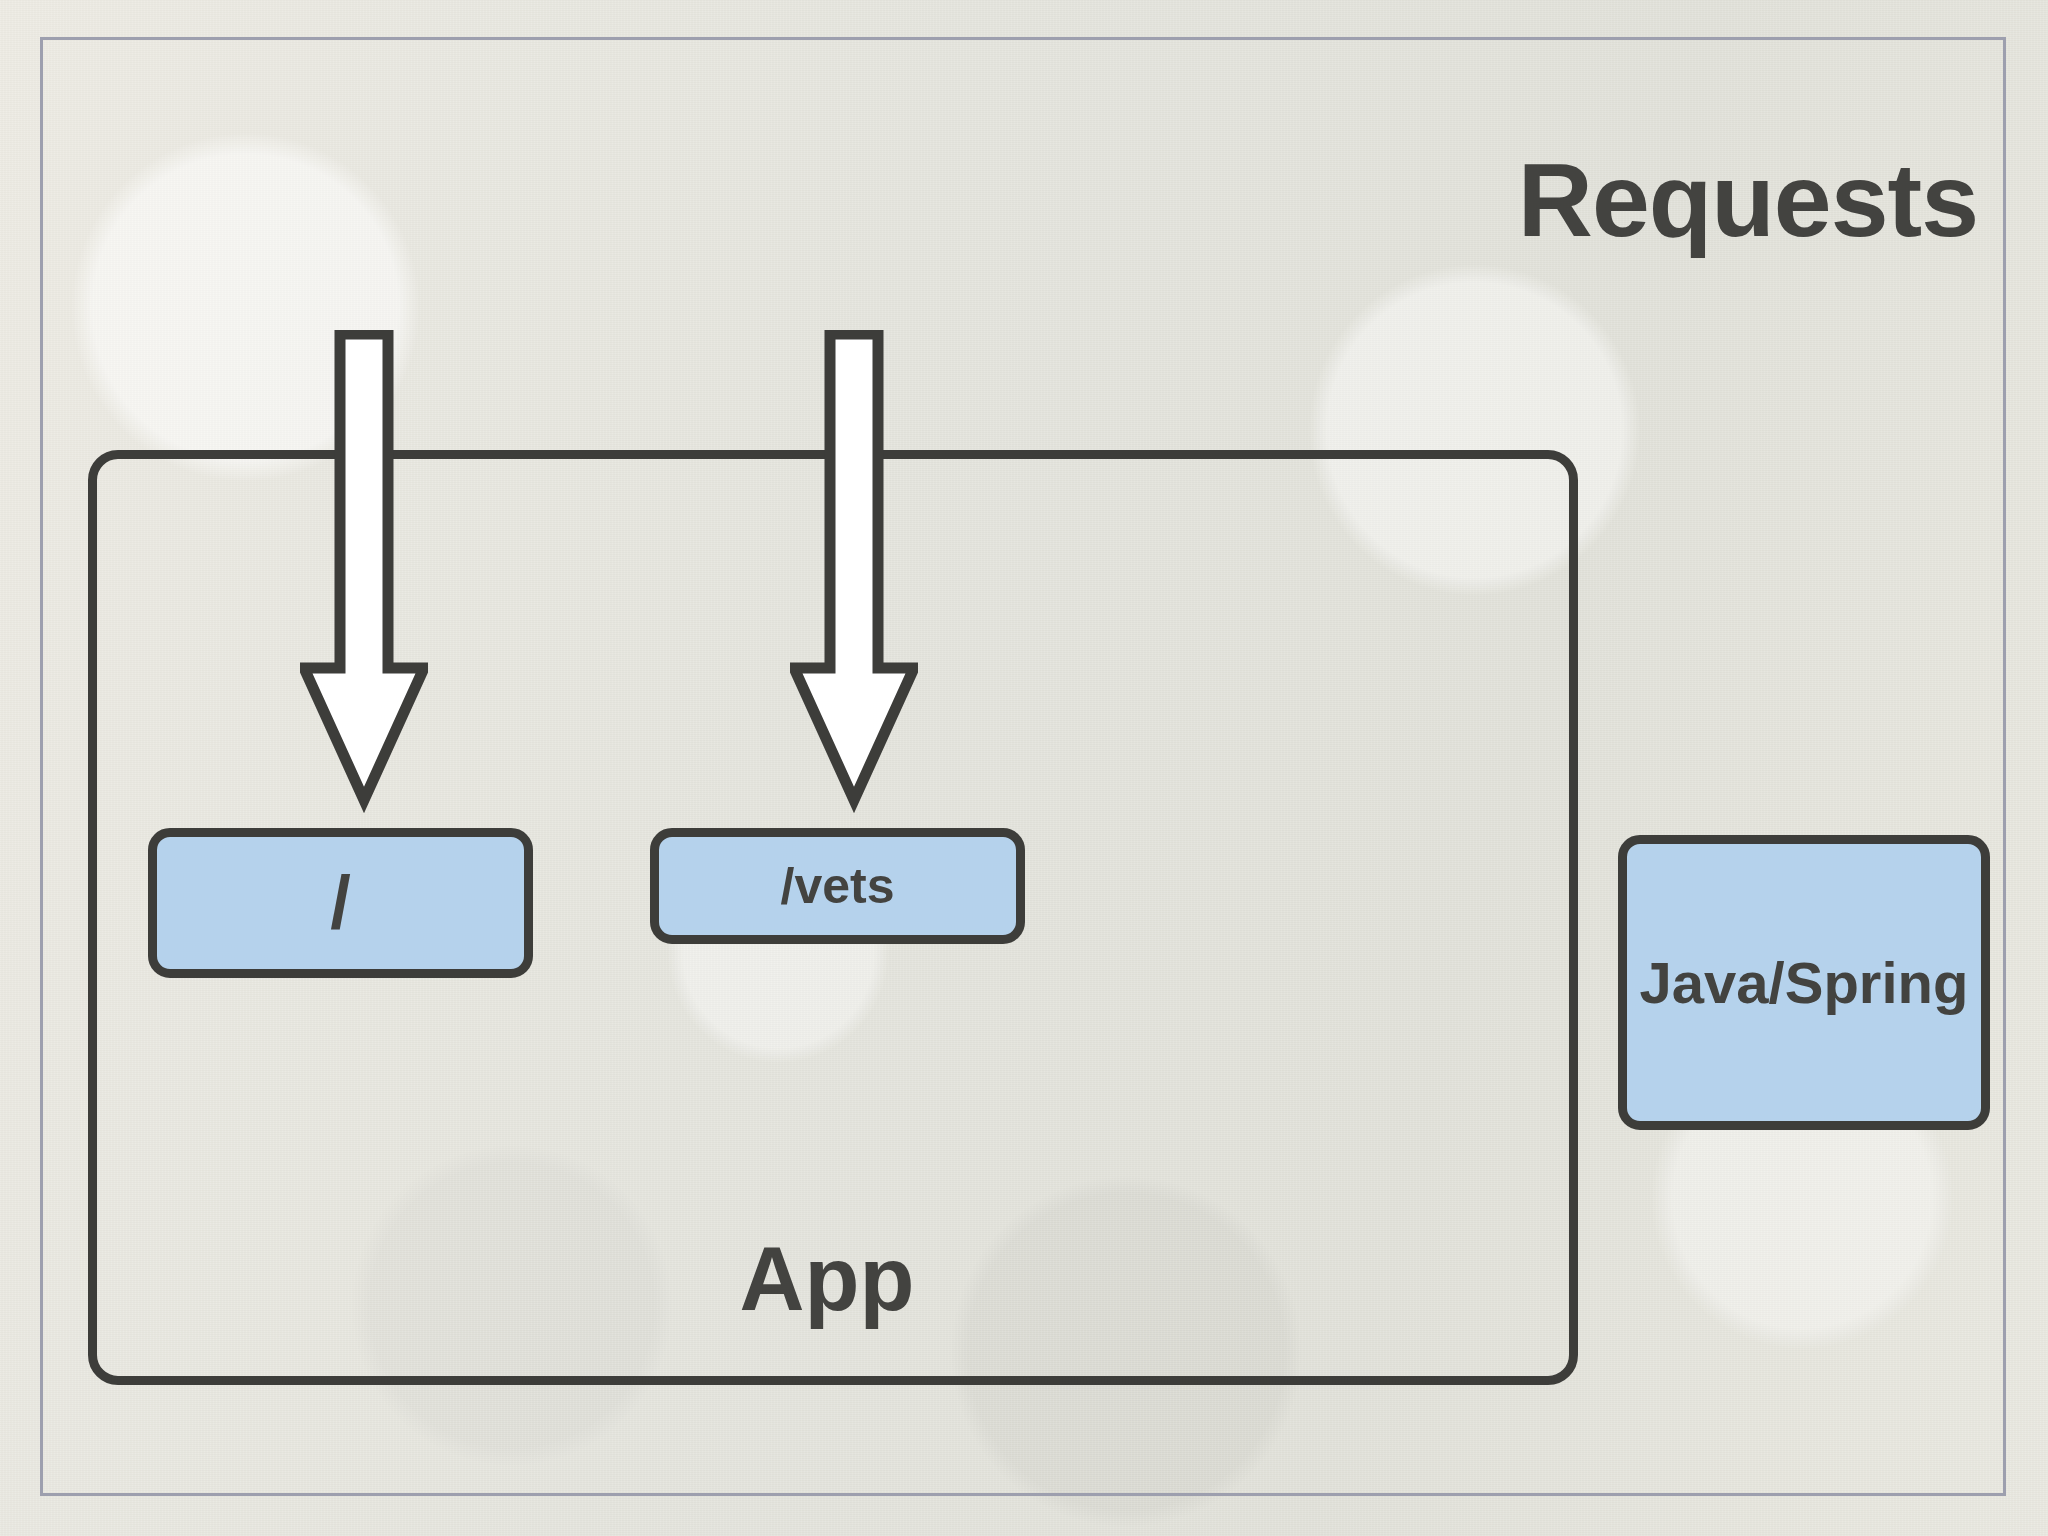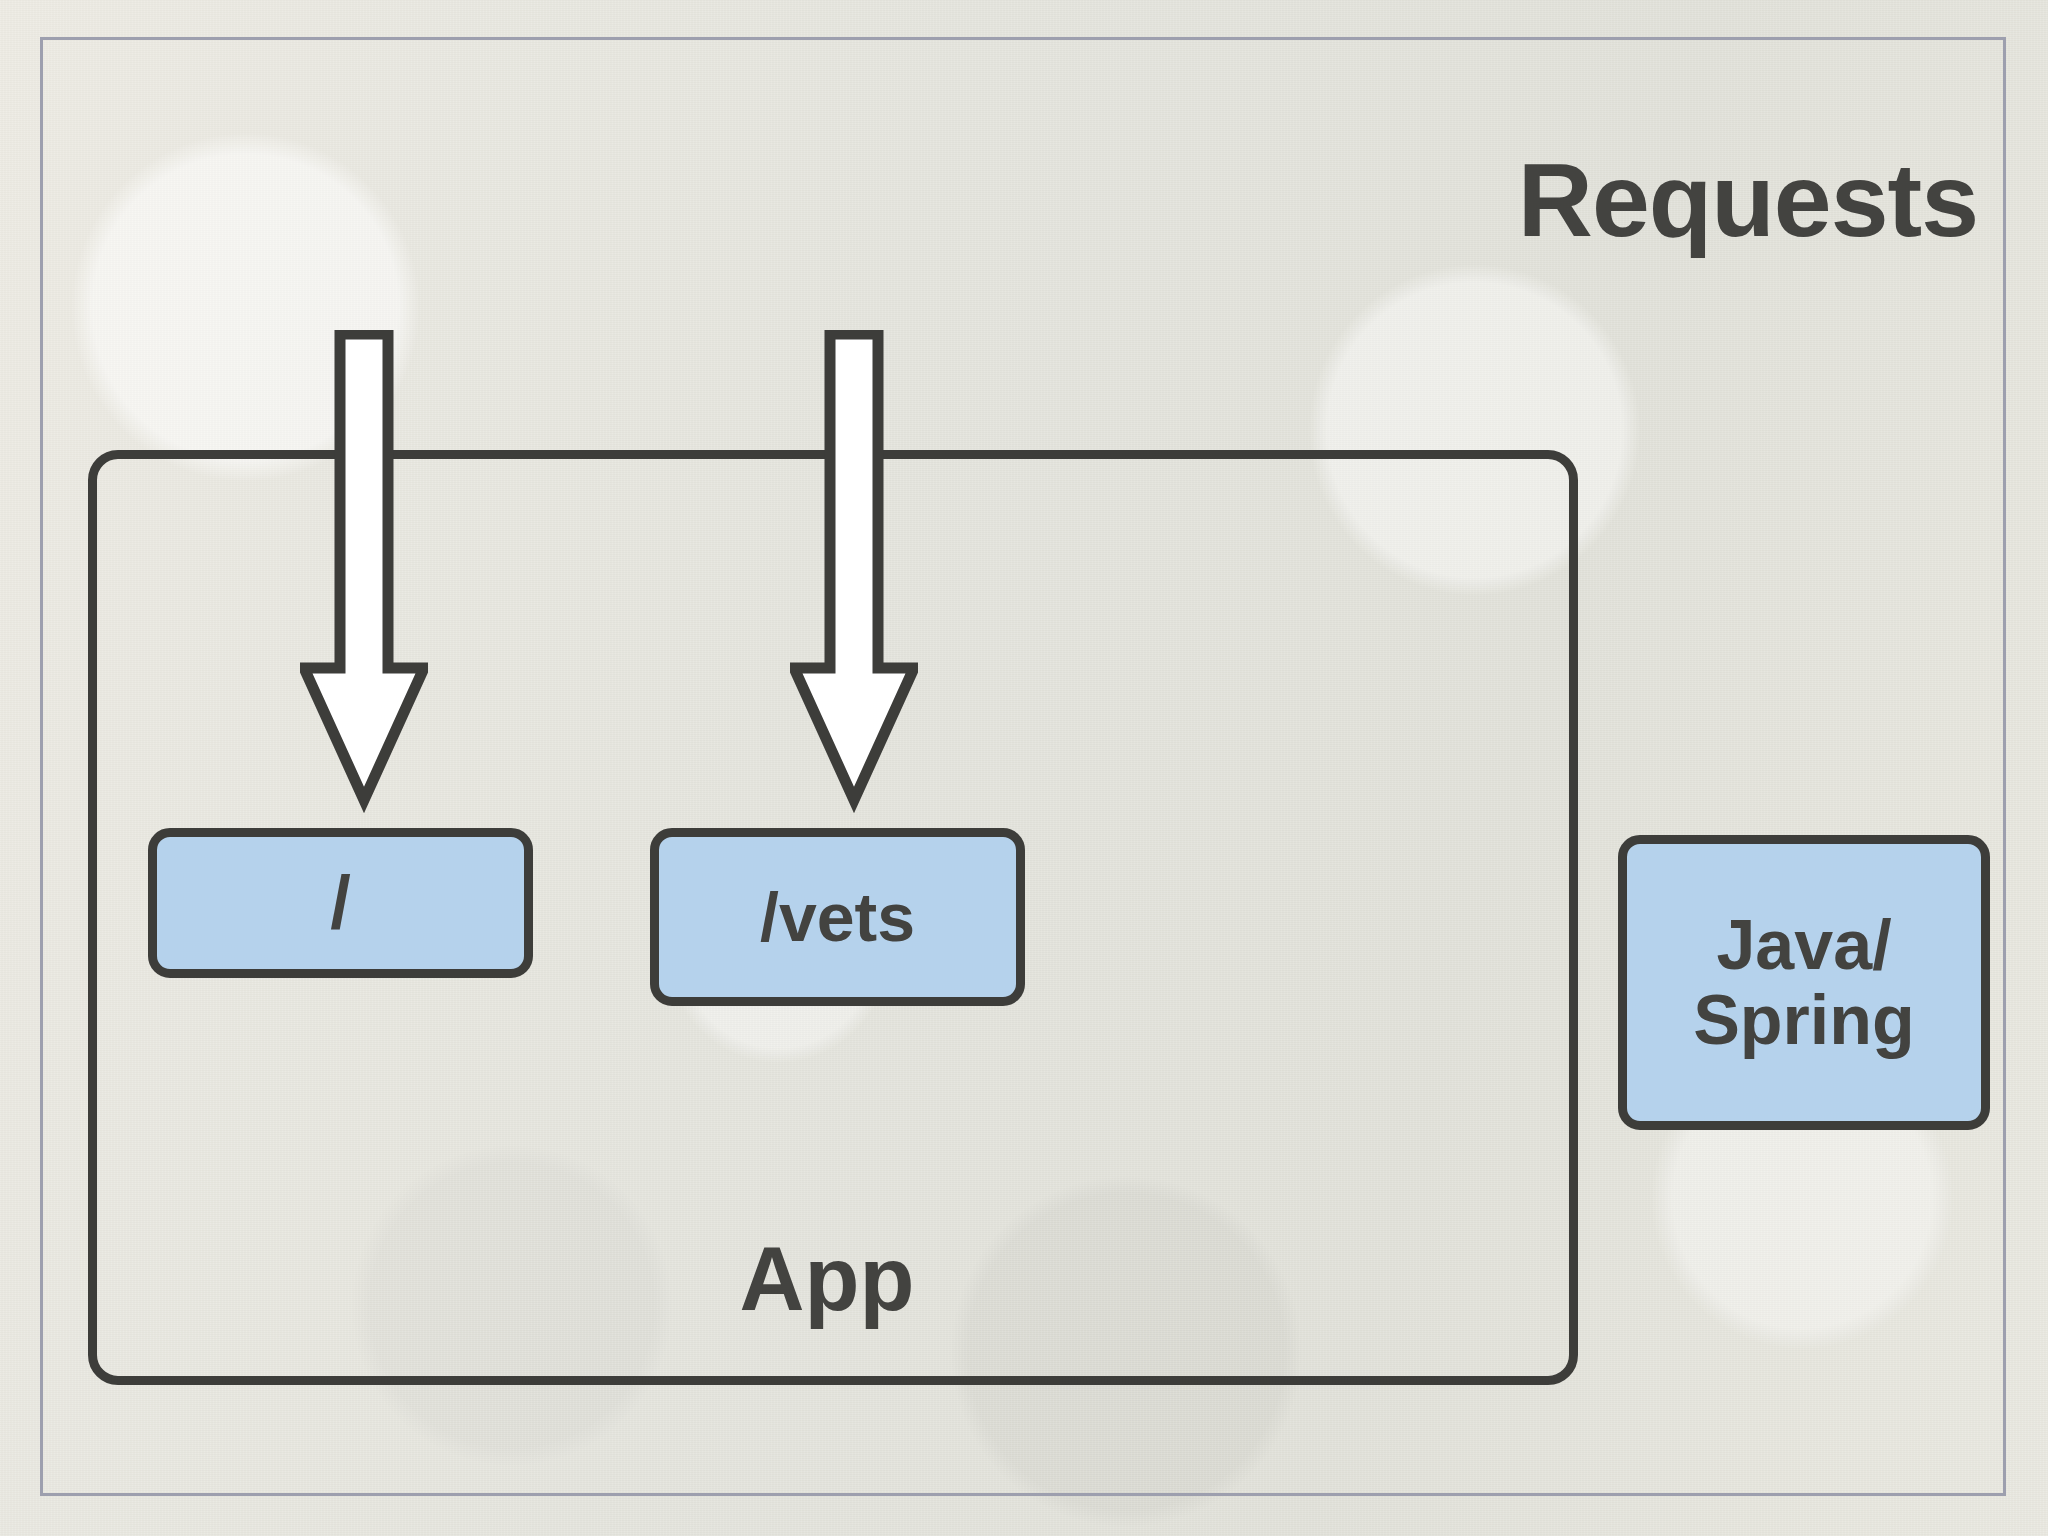--- a/index.html
+++ b/index.html
@@ -111,30 +111,30 @@
     left: 148px;
     top: 828px;
     width: 385px;
     height: 150px;
     font-size: 74px;
   }
   #box-vets {
     left: 650px;
     top: 828px;
     width: 375px;
-    height: 178px;
-    font-size: 68px;
+    height: 116px;
+    font-size: 50px;
   }
   #box-stack {
     left: 1618px;
     top: 835px;
     width: 372px;
     height: 295px;
-    font-size: 70px;
-    flex-direction: column;
+    font-size: 58px;
+    flex-direction: row;
   }
   #box-stack .line { display: block; }
 </style>
 </head>
 <body>
 
 <div id="stage">
 
   <div id="grain"></div>
 

